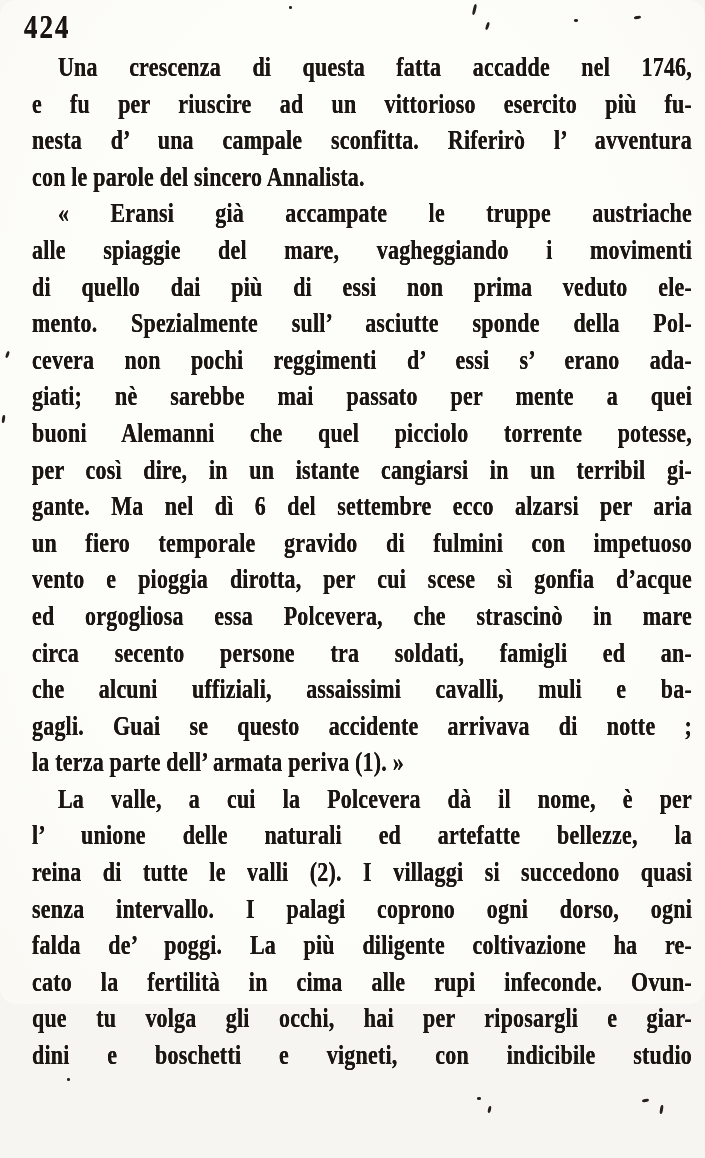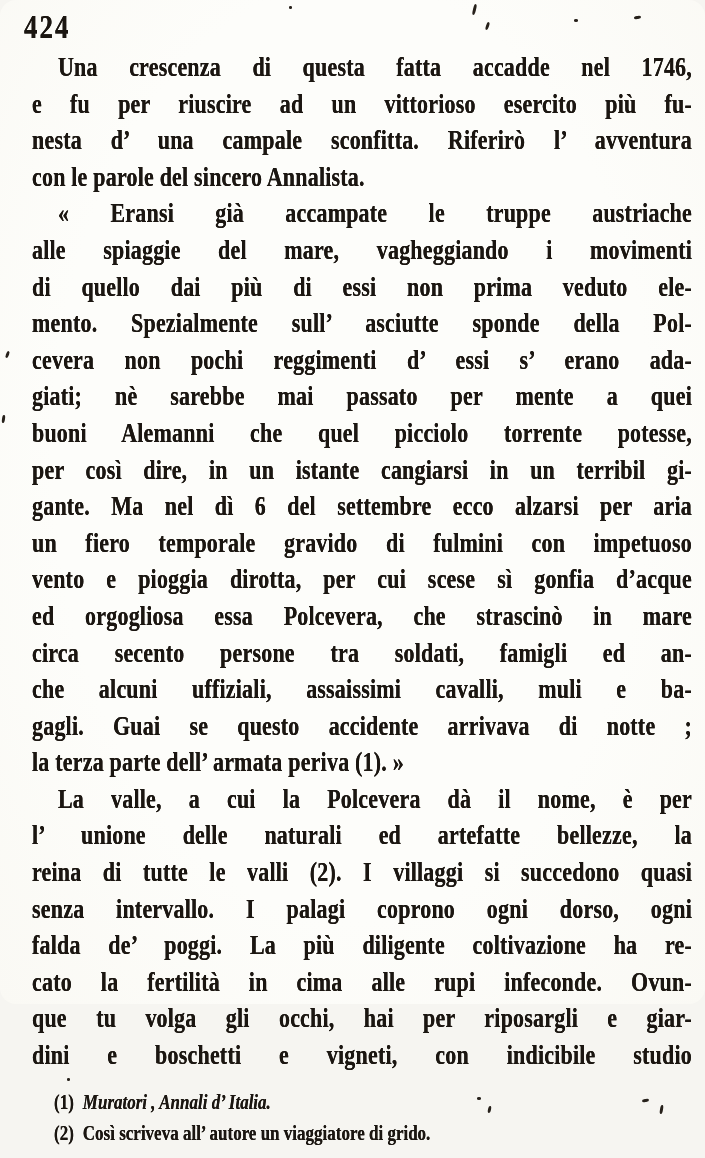--- a/index.html
+++ b/index.html
@@ -86,28 +86,20 @@
     <div class="line indent">La valle, a cui la Polcevera dà il nome, è per</div>
     <div class="line">l’ unione delle naturali ed artefatte bellezze, la</div>
     <div class="line">reina di tutte le valli (2). I villaggi si succedono quasi</div>
     <div class="line">senza intervallo. I palagi coprono ogni dorso, ogni</div>
     <div class="line">falda de’ poggi. La più diligente coltivazione ha re-</div>
     <div class="line">cato la fertilità in cima alle rupi infeconde. Ovun-</div>
     <div class="line">que tu volga gli occhi, hai per riposargli e giar-</div>
     <div class="line">dini e boschetti e vigneti, con indicibile studio</div>
   </div>
 
-  <div class="footnotes">
-    <div class="footnote">
-      <span class="fn-marker">(1)</span><span class="fn-text italic">Muratori , Annali d’ Italia.</span>
-    </div>
-    <div class="footnote">
-      <span class="fn-marker">(2)</span><span class="fn-text">Così scriveva all’ autore un viaggiatore di grido.</span>
-    </div>
-  </div>
 
   <div class="speck" style="left:473px; top:4px;  width:3px; height:11px; transform:rotate(14deg);"></div>
   <div class="speck" style="left:486px; top:22px; width:3px; height:8px;  transform:rotate(18deg);"></div>
   <div class="speck" style="left:574px; top:19px; width:4px; height:3px;"></div>
   <div class="speck" style="left:634px; top:16px; width:7px; height:3px;  transform:rotate(-8deg);"></div>
   <div class="speck" style="left:289px; top:6px;  width:3px; height:3px;"></div>
   <div class="speck" style="left:6px;   top:351px;width:3px; height:7px;  transform:rotate(20deg);"></div>
   <div class="speck" style="left:2px;   top:415px;width:3px; height:8px;  transform:rotate(8deg);"></div>
   <div class="speck" style="left:642px; top:1099px;width:7px; height:3px; transform:rotate(-12deg);"></div>
   <div class="speck" style="left:660px; top:1105px;width:3px; height:9px; transform:rotate(10deg);"></div>

